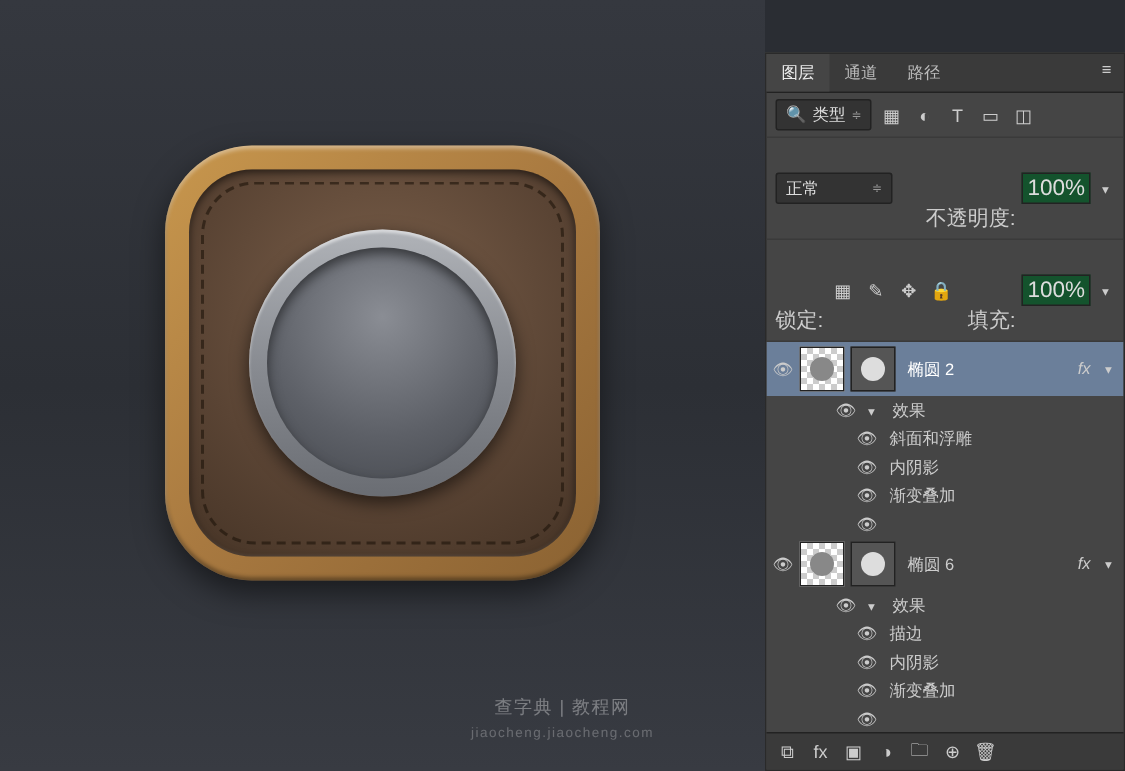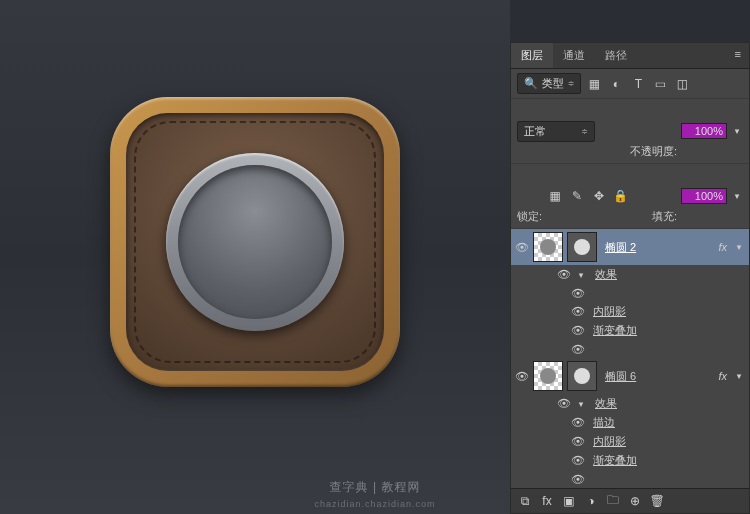--- a/index.html
+++ b/index.html
@@ -21,41 +21,41 @@
 .panel { background: #454545; color: #ccc; font-size: 11px; border: 1px solid #2a2a2a; flex: 1; display: flex; flex-direction: column; }
 .tabs { display: flex; background: #3a3a3a; border-bottom: 1px solid #222; }
 .tab { padding: 5px 10px; color: #bbb; font-size: 11px; cursor: pointer; }
 .tab.active { background: #454545; color: #eee; }
 .menu-icon { margin-left: auto; padding: 5px 8px; color: #ccc; }
 
 .row { display: flex; align-items: center; padding: 4px 6px; gap: 4px; border-bottom: 1px solid #3a3a3a; }
 .dropdown { background: #333; border: 1px solid #222; padding: 2px 6px; color: #ddd; font-size: 11px; display: flex; align-items: center; gap: 4px; border-radius: 2px; min-width: 62px; }
 .dropdown .arrows { font-size: 8px; color: #999; margin-left: auto; }
 .icon-btn { width: 18px; height: 18px; display: flex; align-items: center; justify-content: center; color: #ccc; cursor: pointer; font-size: 12px; }
-.row-label { color: #ccc; font-size: 11px; margin-top: 41px; }
-.pct-input { background: #a21caf; border: 1px solid #222; color: #ddd; width: 46px; padding: 1px 3px; font-size: 11px; text-align: right; }
+.row-label { color: #ccc; font-size: 14px; margin-top: 41px; }
+.pct-input { background: #14532d; border: 1px solid #222; color: #ddd; width: 46px; padding: 1px 3px; font-size: 15px; text-align: right; }
 
 .layer-tree { flex: 1; overflow: auto; background: #454545; }
 .tree-row { display: flex; align-items: center; padding: 2px 4px; min-height: 22px; gap: 4px; }
 .tree-row.selected { background: #6b7f9a; color: #fff; }
 .layer-row { min-height: 36px; }
 .vis { width: 14px; text-align: center; font-size: 11px; color: #ccc; cursor: pointer; }
 .thumb { width: 30px; height: 30px; background: #d0d0d0; border: 1px solid #222; position: relative; display: flex; align-items: center; justify-content: center; }
 .thumb-inner { width: 16px; height: 16px; border-radius: 50%; background: #888; }
 .thumb-checker { background-image: linear-gradient(45deg,#ccc 25%,transparent 25%),linear-gradient(-45deg,#ccc 25%,transparent 25%),linear-gradient(45deg,transparent 75%,#ccc 75%),linear-gradient(-45deg,transparent 75%,#ccc 75%); background-size: 8px 8px; background-position: 0 0,0 4px,4px -4px,-4px 0; background-color: #fff; }
-.layer-name { flex: 1; font-size: 11px; padding-left: 4px; text-decoration: underline; }
+.layer-name { flex: 1; font-size: 11px; padding-left: 4px; }
 .fx-label { font-style: italic; color: #ccc; font-size: 11px; padding-right: 2px; }
 .disclosure { width: 12px; text-align: center; color: #ccc; font-size: 9px; cursor: pointer; }
 .effect-row { padding-left: 46px; min-height: 18px; }
 .effect-child { padding-left: 60px; min-height: 18px; }
 
 .bottom-bar { display: flex; align-items: center; padding: 3px 4px; background: #3a3a3a; border-top: 1px solid #222; gap: 2px; }
 .bottom-bar .icon-btn { width: 20px; }
 
-.watermark { position: absolute; bottom: 4px; left: 0; right: 0; text-align: center; color: rgba(255,255,255,0.35); font-size: 12px; letter-spacing: 1px; z-index: 10; }
+.watermark { position: absolute; bottom: 20px; left: 0; right: 0; text-align: center; color: rgba(255,255,255,0.35); font-size: 12px; letter-spacing: 1px; z-index: 10; }
 .watermark-sub { font-size: 9px; color: rgba(255,255,255,0.25); }
 </style>
 </head>
 <body>
 
 <div class="canvas-area">
   <div class="icon-artwork">
     <div class="wood-frame">
       <div class="leather"></div>
       <div class="stitch"></div>
@@ -125,20 +125,21 @@
         <span class="fx-label">fx</span>
         <span class="disclosure">▾</span>
       </div>
       <div class="tree-row effect-row">
         <span class="vis">👁</span>
         <span class="disclosure">▾</span>
         <span class="layer-name">效果</span>
       </div>
       <div class="tree-row effect-child">
           <span class="vis">👁</span>
+          <span class="layer-name">斜面和浮雕</span>
         </div>
       <div class="tree-row effect-child">
           <span class="vis">👁</span>
           <span class="layer-name">内阴影</span>
         </div>
       <div class="tree-row effect-child">
           <span class="vis">👁</span>
           <span class="layer-name">渐变叠加</span>
         </div>
       <div class="tree-row effect-child">
@@ -188,14 +189,14 @@
       <div class="icon-btn">🗀</div>
       <div class="icon-btn">⊕</div>
       <div class="icon-btn">🗑</div>
     </div>
 
   </div>
 </div>
 
 <div class="watermark">
   <span>查字典 | 教程网</span><br>
-  <span class="watermark-sub">chazidian.chazidian.com</span>
+  <span class="watermark-sub">jiaocheng.jiaocheng.com</span>
 </div>
 
 </body></html>

